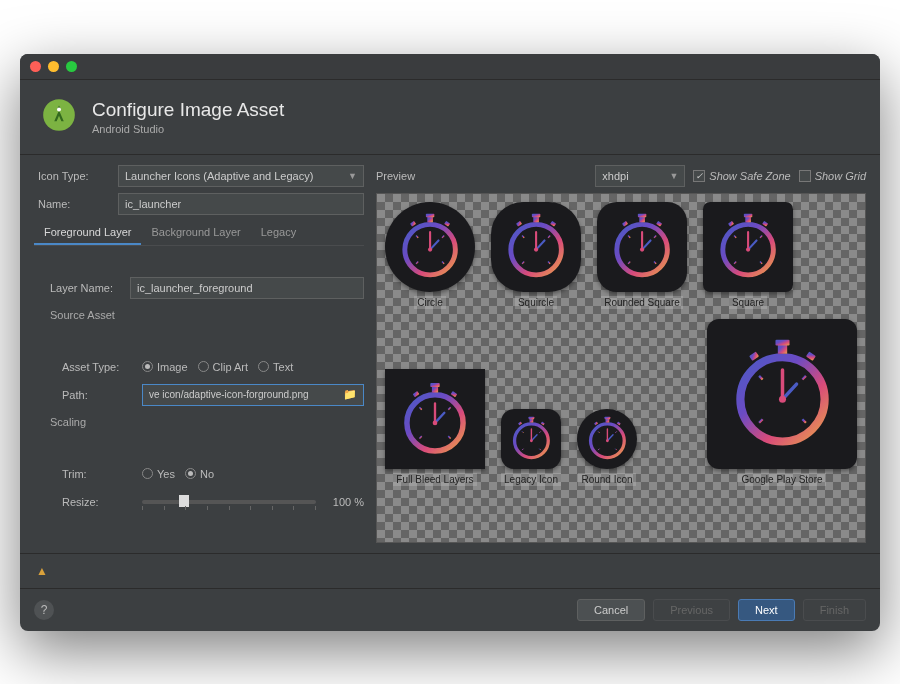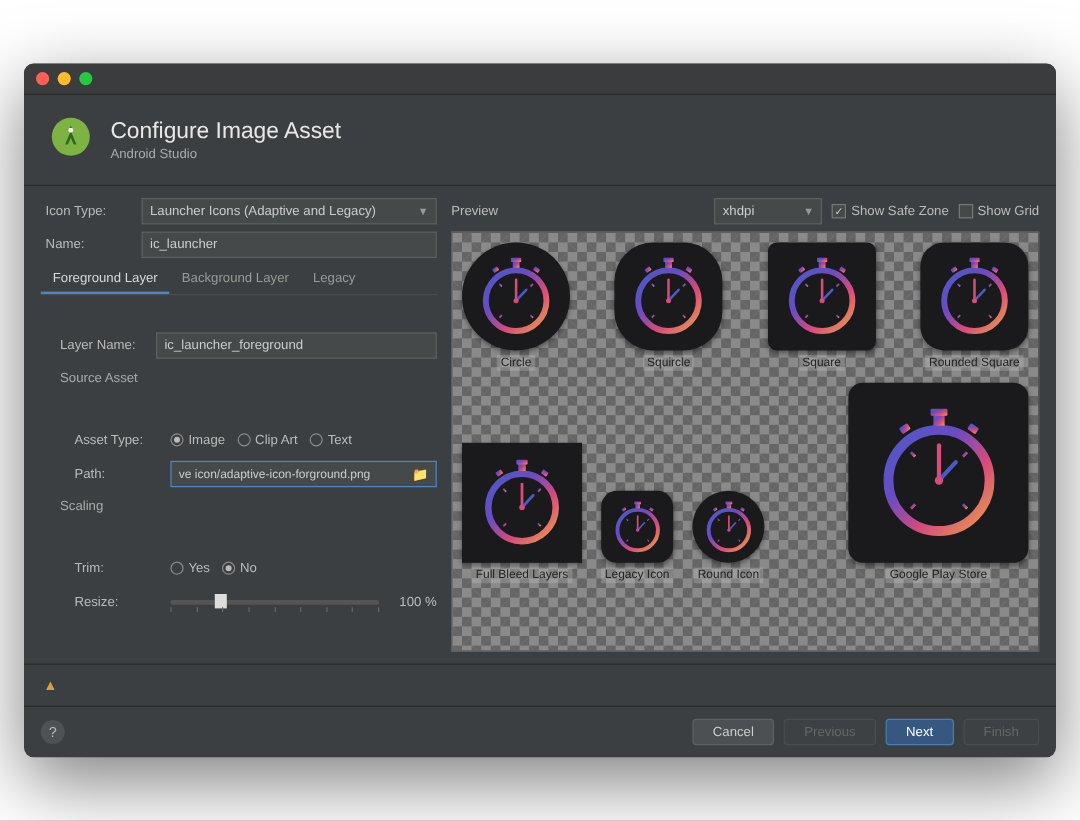--- a/index.html
+++ b/index.html
@@ -54,36 +54,36 @@
   .slider {
     flex: 1; height: 4px; background: #555; position: relative; border-radius: 2px;
   }
   .slider .ticks { position: absolute; top: 6px; width: 100%; display: flex; justify-content: space-between; }
   .slider .ticks span { width: 1px; height: 4px; background: #666; }
   .slider .thumb { position: absolute; width: 10px; height: 12px; background: #ddd; top: -5px; transform: translateX(-50%); }
   .slider-val { width: 40px; text-align: right; color: #bbb; }
   .right { flex: 1; }
   .preview-header { display: flex; align-items: center; margin-bottom: 6px; gap: 8px; font-size: 11px; color: #bbb; }
   .preview-header .spacer { flex: 1; }
-  .checkbox { display: flex; align-items: center; gap: 4px; cursor: pointer; }
+  .checkbox { display: flex; align-items: center; gap: 4px; cursor: pointer; font-style: italic; }
   .checkbox .box { width: 12px; height: 12px; border: 1px solid #777; background: #45494a; display: flex; align-items: center; justify-content: center; font-size: 9px; color: #ccc; }
   .checkbox.checked .box::before { content: "✓"; }
   .preview-area {
     border: 1px solid #555; height: 350px; position: relative;
     background-image:
       linear-gradient(45deg, #656565 25%, transparent 25%),
       linear-gradient(-45deg, #656565 25%, transparent 25%),
       linear-gradient(45deg, transparent 75%, #656565 75%),
       linear-gradient(-45deg, transparent 75%, #656565 75%);
     background-size: 16px 16px;
     background-position: 0 0, 0 8px, 8px -8px, -8px 0;
     background-color: #8a8a8a;
     padding: 8px;
   }
-  .preview-row1 { display: flex; gap: 16px; justify-content: space-between; margin-bottom: 10px; }
+  .preview-row1 { display: flex; gap: 16px; justify-content: flex-start; margin-bottom: 10px; }
   .preview-row2 { display: flex; gap: 16px; align-items: flex-end; }
   .preview-item { display: flex; flex-direction: column; align-items: center; gap: 4px; }
   .preview-item .lbl { font-size: 10px; color: #222; background: rgba(200,200,200,0.3); padding: 1px 3px; }
   .icon-shape {
     background: #1a1a1d; display: flex; align-items: center; justify-content: center;
     box-shadow: 0 2px 4px rgba(0,0,0,0.4);
   }
   .shape-circle { border-radius: 50%; }
   .shape-squircle { border-radius: 36%; }
   .shape-rounded { border-radius: 22%; }
@@ -291,34 +291,34 @@
           </div>
           <div class="preview-item">
             <div class="icon-shape shape-squircle sz90">
                 <svg class="stopwatch" viewBox="0 0 100 100">
                   <use href="#stopwatch-g"></use>
                 </svg>
               </div>
             <div class="lbl">Squircle</div>
           </div>
           <div class="preview-item">
+            <div class="icon-shape shape-rounded sz90">
+                <svg class="stopwatch" viewBox="0 0 100 100">
+                  <use href="#stopwatch-g"></use>
+                </svg>
+              </div>
+            <div class="lbl">Rounded Square</div>
+          </div>
+          <div class="preview-item">
             <div class="icon-shape shape-square sz90">
                 <svg class="stopwatch" viewBox="0 0 100 100">
                   <use href="#stopwatch-g"></use>
                 </svg>
               </div>
             <div class="lbl">Square</div>
-          </div>
-          <div class="preview-item">
-            <div class="icon-shape shape-rounded sz90">
-                <svg class="stopwatch" viewBox="0 0 100 100">
-                  <use href="#stopwatch-g"></use>
-                </svg>
-              </div>
-            <div class="lbl">Rounded Square</div>
           </div>
         </div>
         <div class="preview-row2">
           <div class="preview-item">
             <div class="icon-shape sz100" style="border-radius:0">
                 <svg class="stopwatch" viewBox="0 0 100 100">
                   <use href="#stopwatch-g"></use>
                 </svg>
               </div>
             <div class="lbl">Full Bleed Layers</div>

